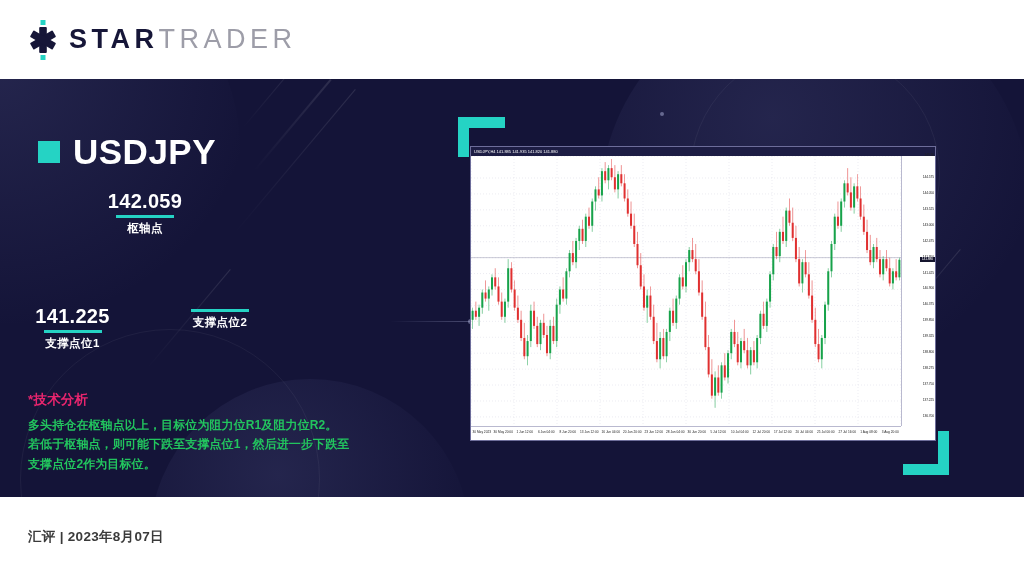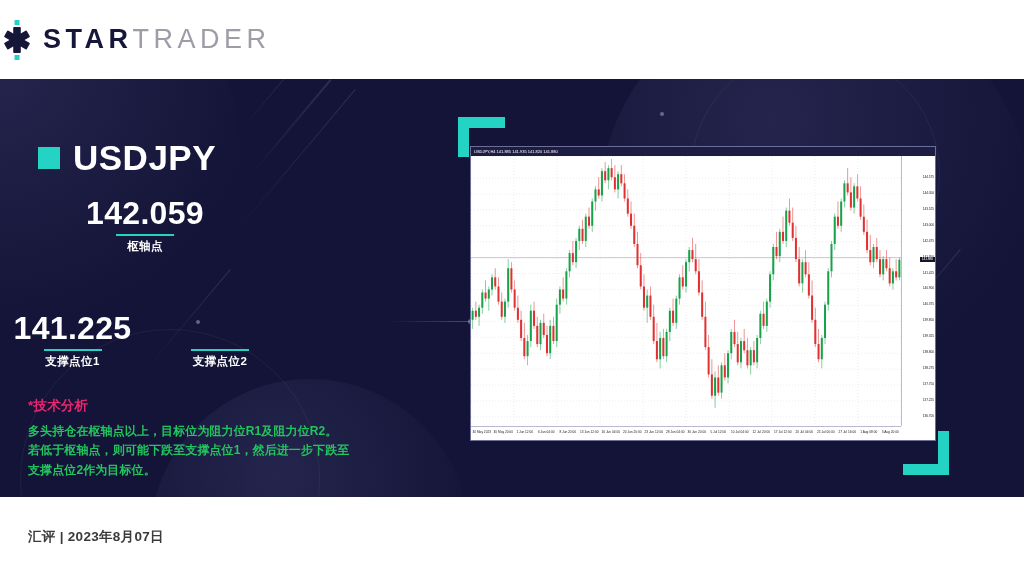--- a/index.html
+++ b/index.html
@@ -6,21 +6,21 @@
   html,body { width:1024px; height:576px; overflow:hidden; }
   body {
     font-family:"Liberation Sans", sans-serif;
     background:#ffffff;
   }
   .stage { position:relative; width:1024px; height:576px; background:#ffffff; overflow:hidden; }
 
   
   .header {
     position:absolute; left:0; top:0; width:1024px; height:79px;
-    background:#ffffff; display:flex; align-items:center; 
+    background:#ffffff; display:flex; align-items:center; padding-left:26px;
   }
   .logo-wrap { display:flex; align-items:center; }
   .logo-mark { position:relative; width:34px; height:40px; margin-right:9px; }
   .logo-mark svg { position:absolute; left:0; top:0; }
   .logo-text { font-size:27px; letter-spacing:4.5px; font-weight:700; line-height:1; }
   .logo-star { color:#161638; }
   .logo-trader { color:#9d9da8; font-weight:400; }
 
   
   .dark {
@@ -39,36 +39,36 @@
   .bg-deco .ring {
     position:absolute; border-radius:50%; border:1px solid rgba(255,255,255,0.05);
   }
   .bg-deco .dot { position:absolute; border-radius:50%; background:rgba(190,195,235,0.45); }
   .bg-deco .hline {
     position:absolute; height:1px;
     background:linear-gradient(90deg,rgba(255,255,255,0),rgba(190,195,235,0.40),rgba(255,255,255,0));
   }
 
   
-  .left { position:absolute; left:0; top:8px; width:440px; height:348px; }
+  .left { position:absolute; left:0; top:2px; width:440px; height:348px; }
 
   .title-row { position:absolute; left:38px; top:53px; display:flex; align-items:center; }
   .title-sq { width:22px; height:22px; background:#25D3C4; margin-right:13px; }
   .title-text { color:#ffffff; font-size:35px; font-weight:700; letter-spacing:0.5px; line-height:1; }
 
   .pivot-block { position:absolute; left:0; top:110px; width:290px; text-align:center; }
-  .lvl-val { color:#ffffff; font-size:32px; font-weight:700; letter-spacing:0.3px; line-height:1.05; }
+  .lvl-val { color:#ffffff; font-size:20px; font-weight:700; letter-spacing:0.3px; line-height:1.05; }
   .lvl-rule { width:58px; height:2.5px; background:#25D3C4; margin:3px auto 3px; }
   .lvl-lbl { color:#ffffff; font-size:11.5px; font-weight:700; letter-spacing:0.4px; }
 
   .pair-row { position:absolute; left:0; width:440px; display:flex; }
   .pair-row .cell { width:145px; text-align:center; }
   .pair-row .cell.c2 { width:150px; }
   .row-r { top:168px; }
-  .row-s { top:225px;align-items:flex-end; }
+  .row-s { top:225px; }
 
   
   .analysis { position:absolute; left:28px; top:310px; width:380px; }
   .an-title { color:#E8256E; font-size:13.5px; font-weight:700; margin-bottom:7px; letter-spacing:0.2px; }
   .an-body { color:#22c55e; font-size:12px; line-height:1.62; font-weight:700; letter-spacing:0.1px; }
 
   
   .corner { position:absolute; background:#25D3C4; }
   .chart-box {
     position:absolute; left:470px; top:146px; width:466px; height:295px;

